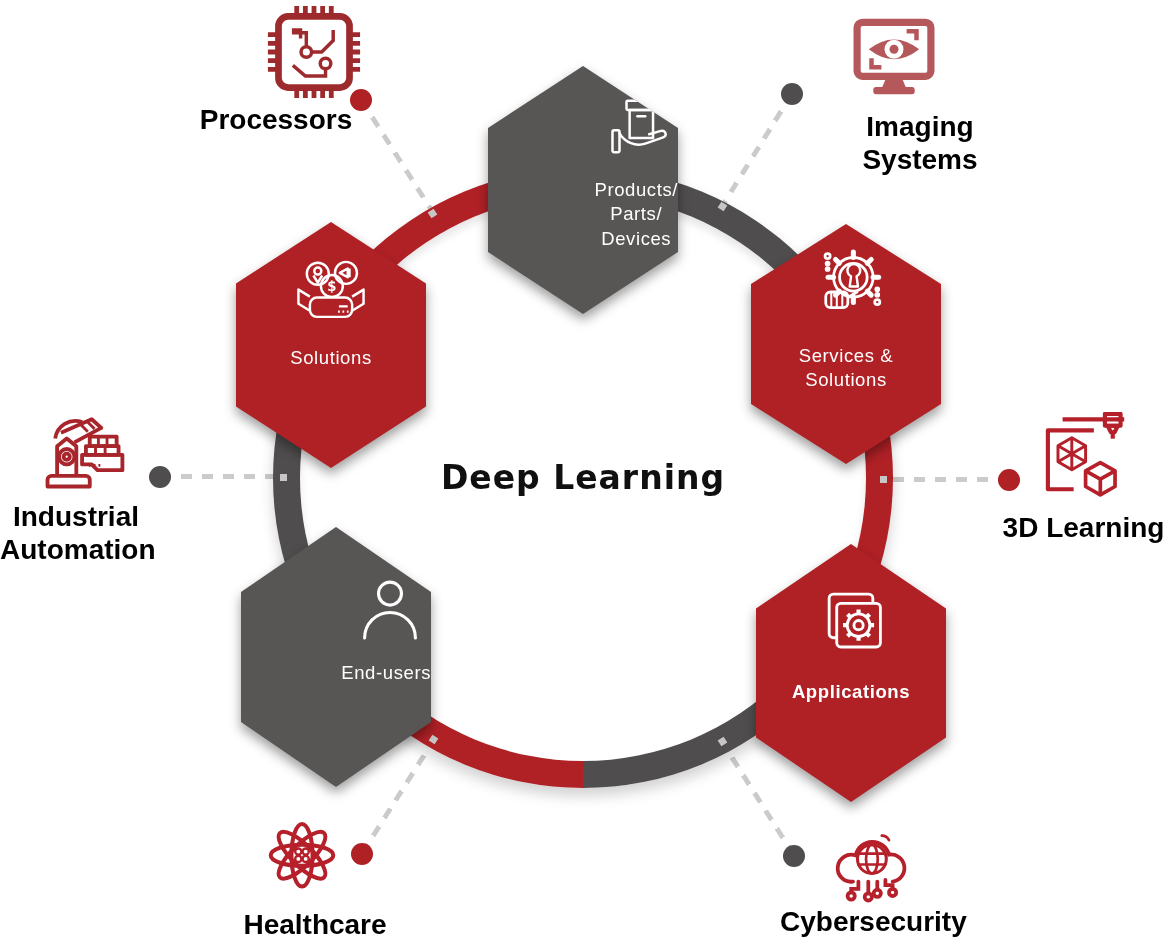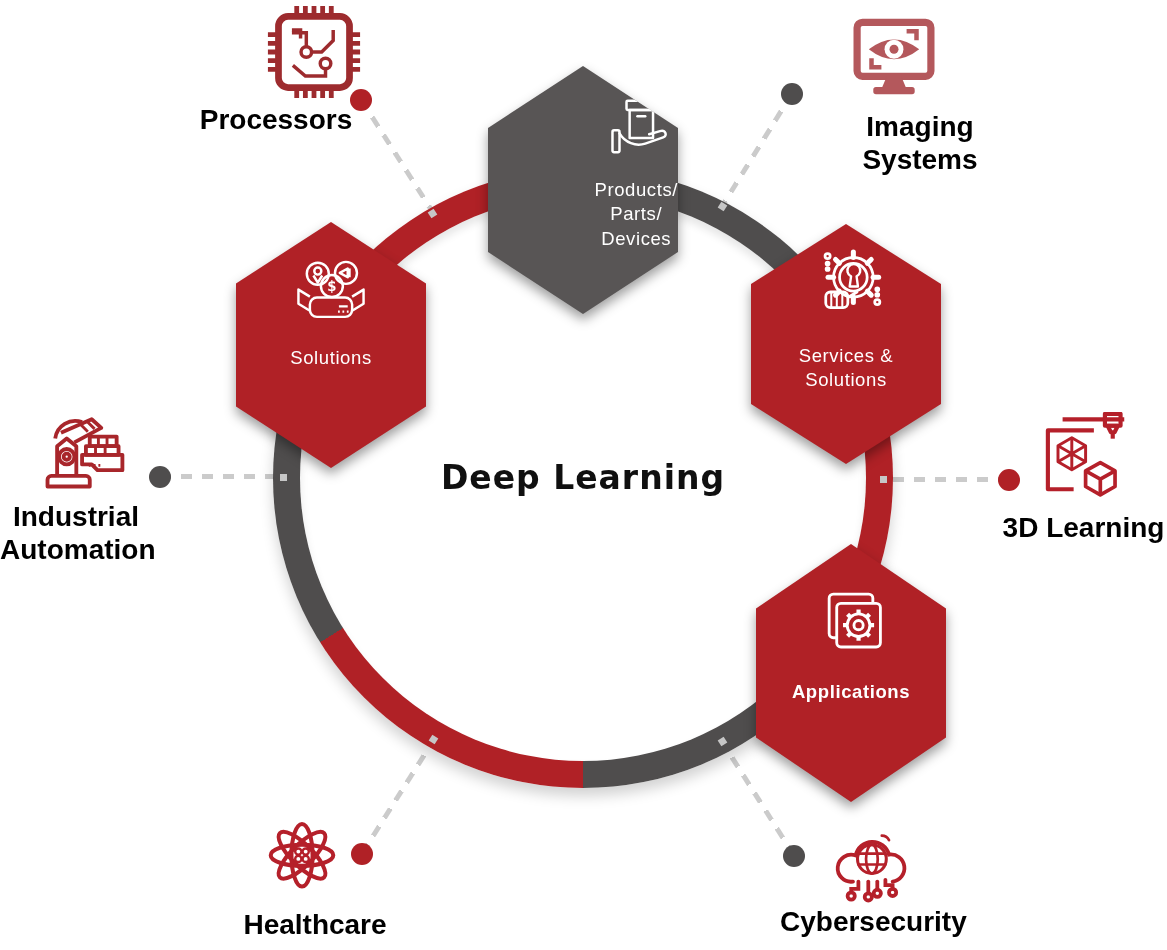--- a/index.html
+++ b/index.html
@@ -228,20 +228,29 @@
           <path d="M59 35.5 L59 30.5"></path>
           <path d="M68.5 39.5 L72.1 35.9"></path>
         </g>
         <circle cx="59" cy="49" r="13.5"></circle>
         <circle cx="59" cy="49" r="5.5"></circle>
       </svg>
       <div class="hexlabel" style="margin-top:12px;">Applications</div>
     </div>
   </div>
 
+  <div class="hex-wrap" style="left:241px;top:527px;">
+    <div class="hex gray" style="padding-top:42px;">
+      <svg class="hexicon" style="width:82px;height:82px;" viewBox="0 0 100 100" fill="none" stroke="#fff" stroke-width="3.8" stroke-linecap="round">
+        <circle cx="50" cy="30" r="14"></circle>
+        <path d="M19 84 a31 31 0 0 1 62 0"></path>
+      </svg>
+      <div class="hexlabel" style="margin-top:10px;">End-users</div>
+    </div>
+  </div>
 
   <div class="hex-wrap" style="left:236px;top:222px;">
     <div class="hex red" style="padding-top:28px;">
       <svg class="hexicon" style="width:88px;height:88px;" viewBox="0 0 100 100" fill="none" stroke="#fff" stroke-width="2.8" stroke-linejoin="round">
         <circle cx="35" cy="27" r="12.5"></circle>
         <circle cx="35" cy="24" r="4"></circle>
         <path d="M30 29 l5 8 5 -8"></path>
         <circle cx="67" cy="26" r="12.5"></circle>
         <path d="M60 26 l9 -5 v10 z M71 21 v10"></path>
         <circle cx="51" cy="41" r="12.5"></circle>

